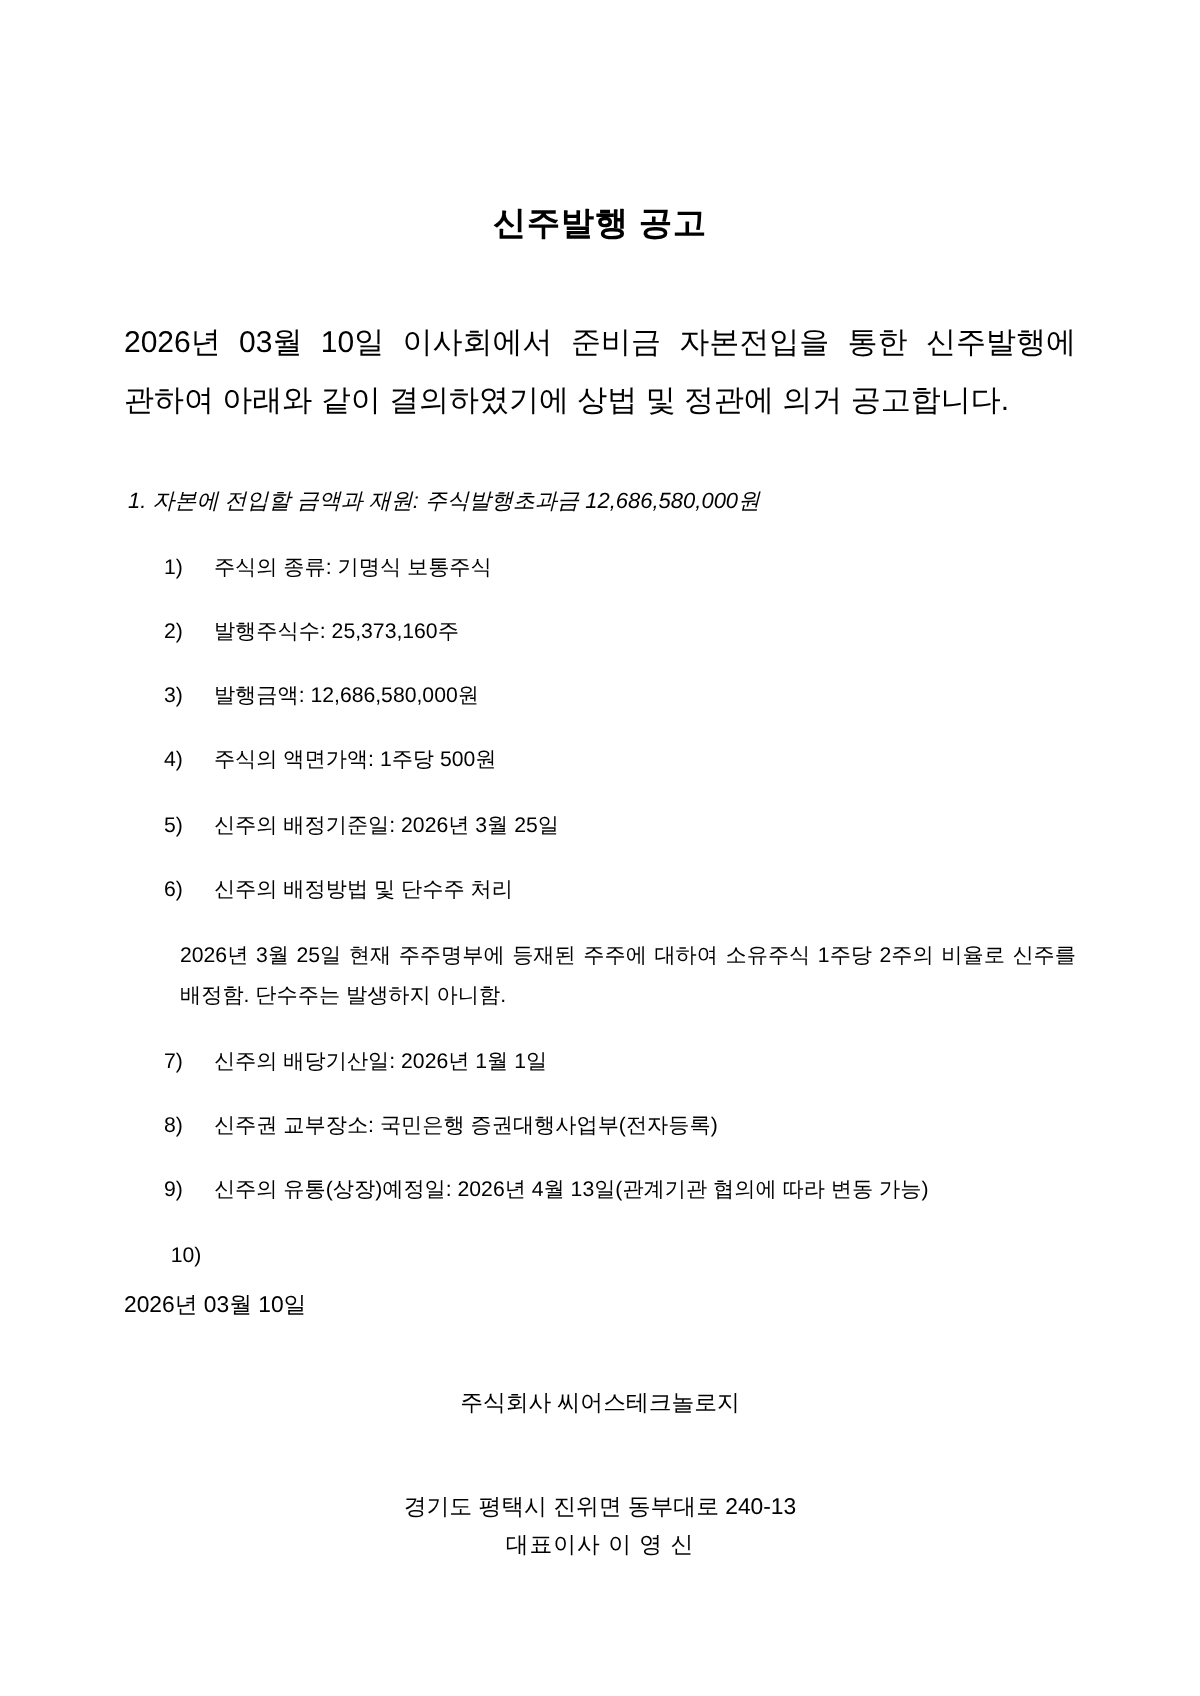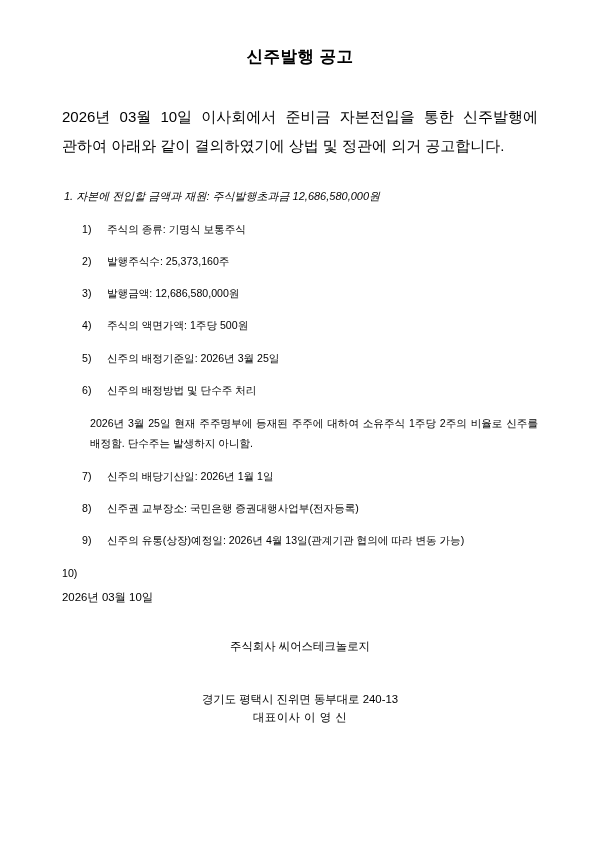--- a/index.html
+++ b/index.html
@@ -12,21 +12,21 @@
     height: 848px;
     font-family: "Liberation Sans", "DejaVu Sans", sans-serif;
     color: #000000;
     position: relative;
     overflow: hidden;
   }
   .page {
     box-sizing: border-box;
     width: 600px;
     height: 680px;
-    padding: 46px 62px 40px 62px;
+    padding: 101px 62px 40px 62px;
     position: relative;
   }
   .doc-title {
     text-align: center;
     font-size: 16.5px;
     font-weight: bold;
     letter-spacing: 0.5px;
     margin: 0 0 34px 0;
   }
   .intro {
@@ -69,24 +69,24 @@
     line-height: 1.95;
     margin: 0 0 13px 0;
     padding-left: 46px;
     position: relative;
     text-align: justify;
     text-justify: inter-character;
     word-break: keep-all;
   }
   .lvl2-wrap .num {
     position: absolute;
-    left: 0;
+    left: 16px;
     top: 0;
     width: 30px;
-    text-align: left;
+    text-align: center;
   }
   .date-line {
     text-align: left;
     font-size: 11.4px;
     margin: 40px 0 0 0;
   }
   .company {
     text-align: center;
     font-size: 11.4px;
     margin: 34px 0 0 0;

